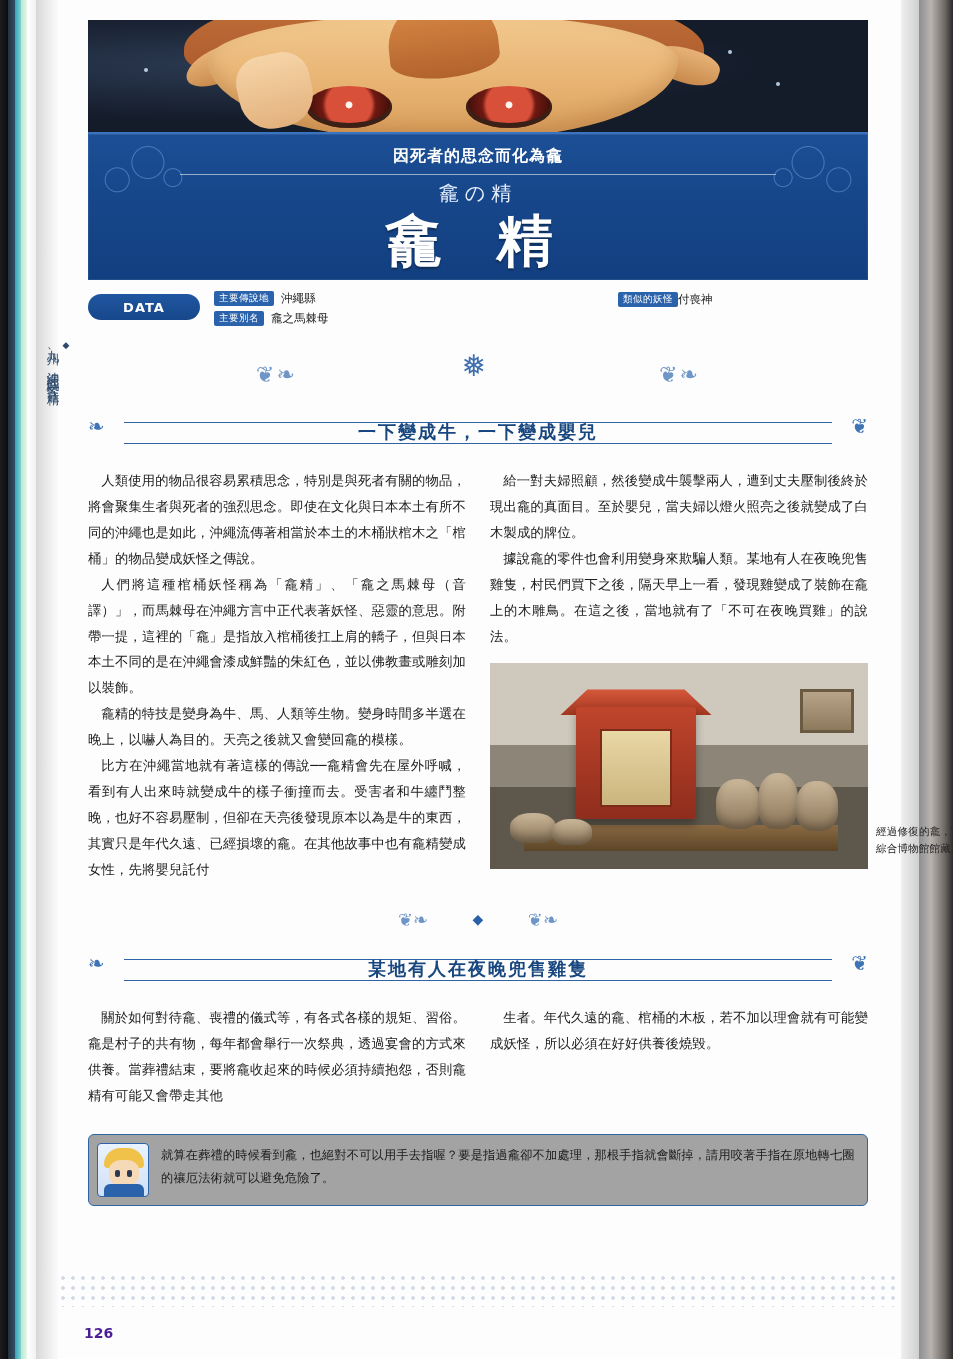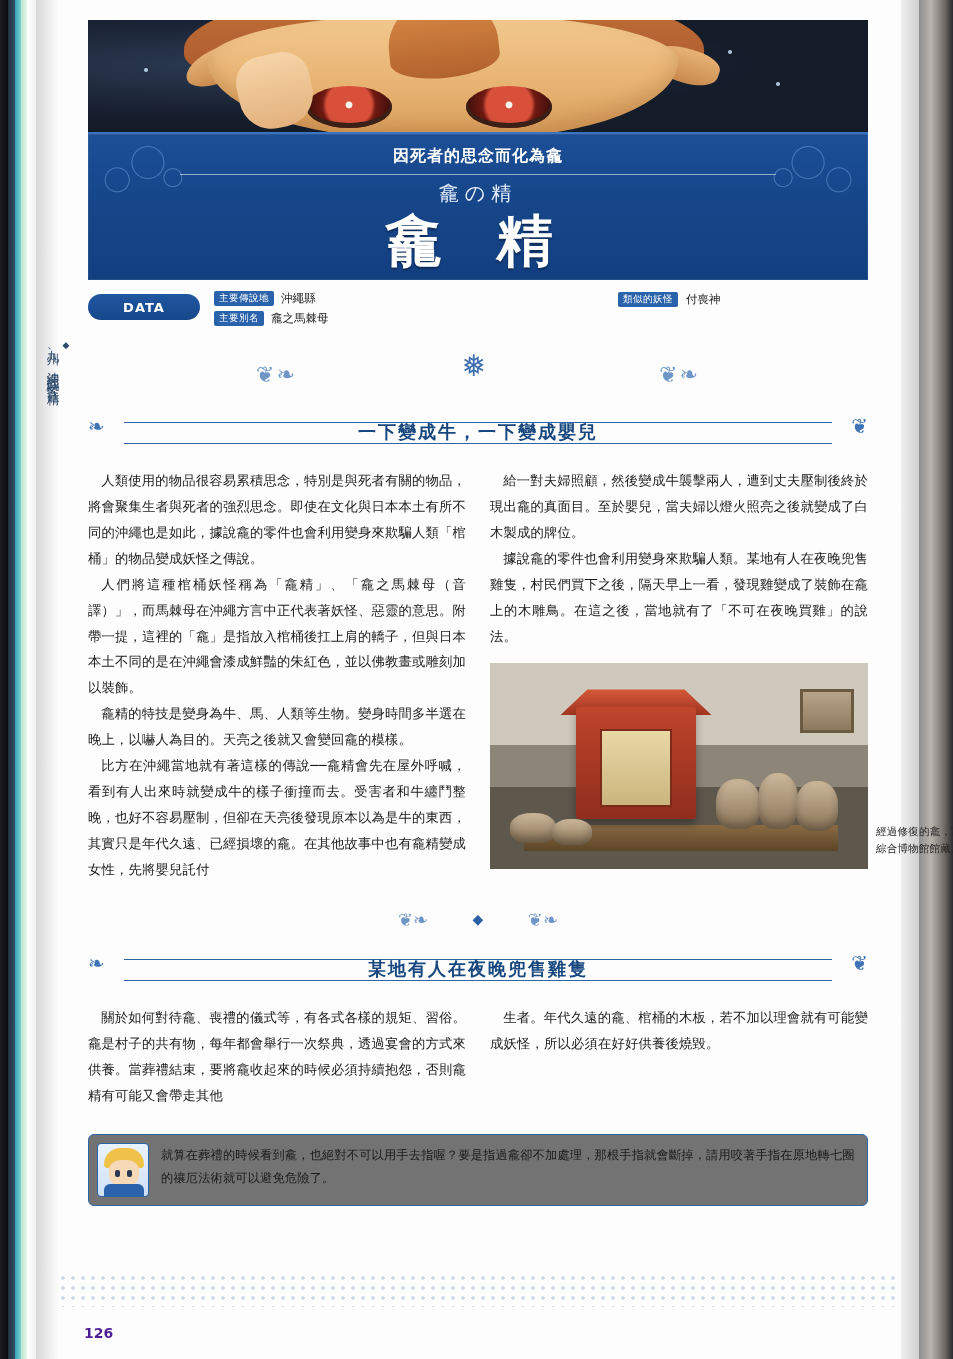--- a/index.html
+++ b/index.html
@@ -123,21 +123,21 @@
     color:#fff; font-size: 13px; font-weight:bold; letter-spacing:1px;
     display:flex; align-items:center; justify-content:center;
   }
   .data-fields { position:absolute; left: 126px; top: 0; }
   .dfield { display:flex; align-items:center; gap:7px; height: 17px; margin-bottom: 3px; }
   .dlabel {
     background:#2a62ab; color:#fff; font-size:9.5px; padding: 2px 5px 3px; border-radius:2px;
     letter-spacing: .5px; line-height: 1;
   }
   .dvalue { font-size: 11.5px; color:#1a1a1a; }
-  .data-right { position:absolute; left: 530px; top: 2px; display:flex; align-items:center; gap:8px; }
+  .data-right { position:absolute; left: 530px; top: 2px; display:flex; align-items:center; }
 
   
   .ornament { width: 780px; margin: 10px 0 6px 2px; height: 58px; position: relative; }
   .orn-sym { position:absolute; left:50%; top:0; transform: translateX(-50%); color:#2b5fa6; font-size: 30px; letter-spacing: 8px; opacity: .9; }
   .orn-side { position:absolute; top: 14px; color:#3f74b5; font-size: 22px; opacity:.75; letter-spacing: 2px; }
   .orn-side.l { left: 168px; } .orn-side.r { right: 168px; }
 
   
   .sec-head { position: relative; width: 780px; margin: 4px 0 14px 2px; height: 42px; }
   .sec-head .line { position:absolute; left: 36px; right: 36px; top: 10px; height: 22px;
@@ -183,21 +183,21 @@
     font-size: 10.5px; line-height: 1.55; color: #222; }
 
   
   .mid-div { width: 780px; margin: 26px 0 10px 2px; height: 30px; position: relative; }
   .mid-div .d { position:absolute; left: 50%; top: 2px; transform: translateX(-50%); color:#2b5fa6; font-size: 14px; }
   .mid-div .w { position:absolute; top: 0px; color:#4a7cba; font-size: 18px; opacity:.8; }
   .mid-div .w.l { left: 310px; } .mid-div .w.r { right: 310px; }
 
   
   .tip { position: relative; width: 780px; height: 72px; margin: 26px 0 0 2px;
-         border: 1.5px solid #2e63a8; border-radius: 6px; background: #737373; padding-left: 20px; }
+         border: 1.5px solid #2e63a8; border-radius: 6px; background: #a3a3a3; padding-left: 20px; }
   .tip-avatar { position:absolute; left: 8px; top: 8px; width: 52px; height: 54px;
     background: linear-gradient(180deg,#eaf3ff,#cfe0f5); border: 1.5px solid #2e63a8; border-radius: 4px; overflow:hidden; }
   .av-hair { position:absolute; left: 6px; top: 4px; width: 40px; height: 20px; background:#f0c24a; border-radius: 18px 18px 4px 4px; }
   .av-face { position:absolute; left: 11px; top: 16px; width: 30px; height: 26px; background:#f6d9b6; border-radius: 40%; }
   .av-eye { position:absolute; top: 26px; width: 5px; height: 7px; background:#2b3a52; border-radius: 2px; }
   .av-eye.l { left: 17px; } .av-eye.r { left: 29px; }
   .av-body { position:absolute; left: 6px; bottom: 0; width: 40px; height: 12px; background:#2a62ab; border-radius: 6px 6px 0 0; }
   .tip-text { position:absolute; left: 72px; top: 9px; right: 12px;
     font-size: 12.2px; line-height: 1.85; color: #1a1a1a; letter-spacing: .2px; }
 
@@ -276,21 +276,21 @@
 
     <div class="sec-head">
       <div class="curl l">❧</div>
       <div class="line"></div>
       <div class="txt">一下變成牛，一下變成嬰兒</div>
       <div class="curl r">❦</div>
     </div>
 
     <div class="cols">
       <div class="col left">
-        <p>人類使用的物品很容易累積思念，特別是與死者有關的物品，將會聚集生者與死者的強烈思念。即使在文化與日本本土有所不同的沖繩也是如此，據說龕的零件也會利用變身來欺騙人類「棺桶」的物品變成妖怪之傳說。</p>
+        <p>人類使用的物品很容易累積思念，特別是與死者有關的物品，將會聚集生者與死者的強烈思念。即使在文化與日本本土有所不同的沖繩也是如此，沖繩流傳著相當於本土的木桶狀棺木之「棺桶」的物品變成妖怪之傳說。</p>
         <p>人們將這種棺桶妖怪稱為「龕精」、「龕之馬棘母（音譯）」，而馬棘母在沖繩方言中正代表著妖怪、惡靈的意思。附帶一提，這裡的「龕」是指放入棺桶後扛上肩的轎子，但與日本本土不同的是在沖繩會漆成鮮豔的朱紅色，並以佛教畫或雕刻加以裝飾。</p>
         <p>龕精的特技是變身為牛、馬、人類等生物。變身時間多半選在晚上，以嚇人為目的。天亮之後就又會變回龕的模樣。</p>
         <p>比方在沖繩當地就有著這樣的傳說──龕精會先在屋外呼喊，看到有人出來時就變成牛的樣子衝撞而去。受害者和牛纏鬥整晚，也好不容易壓制，但卻在天亮後發現原本以為是牛的東西，其實只是年代久遠、已經損壞的龕。在其他故事中也有龕精變成女性，先將嬰兒託付</p>
       </div>
       <div class="col right">
         <p>給一對夫婦照顧，然後變成牛襲擊兩人，遭到丈夫壓制後終於現出龕的真面目。至於嬰兒，當夫婦以燈火照亮之後就變成了白木製成的牌位。</p>
         <p>據說龕的零件也會利用變身來欺騙人類。某地有人在夜晚兜售雞隻，村民們買下之後，隔天早上一看，發現雞變成了裝飾在龕上的木雕鳥。在這之後，當地就有了「不可在夜晚買雞」的說法。</p>
 
         <div class="photo-wrap">
           <div class="photo">

